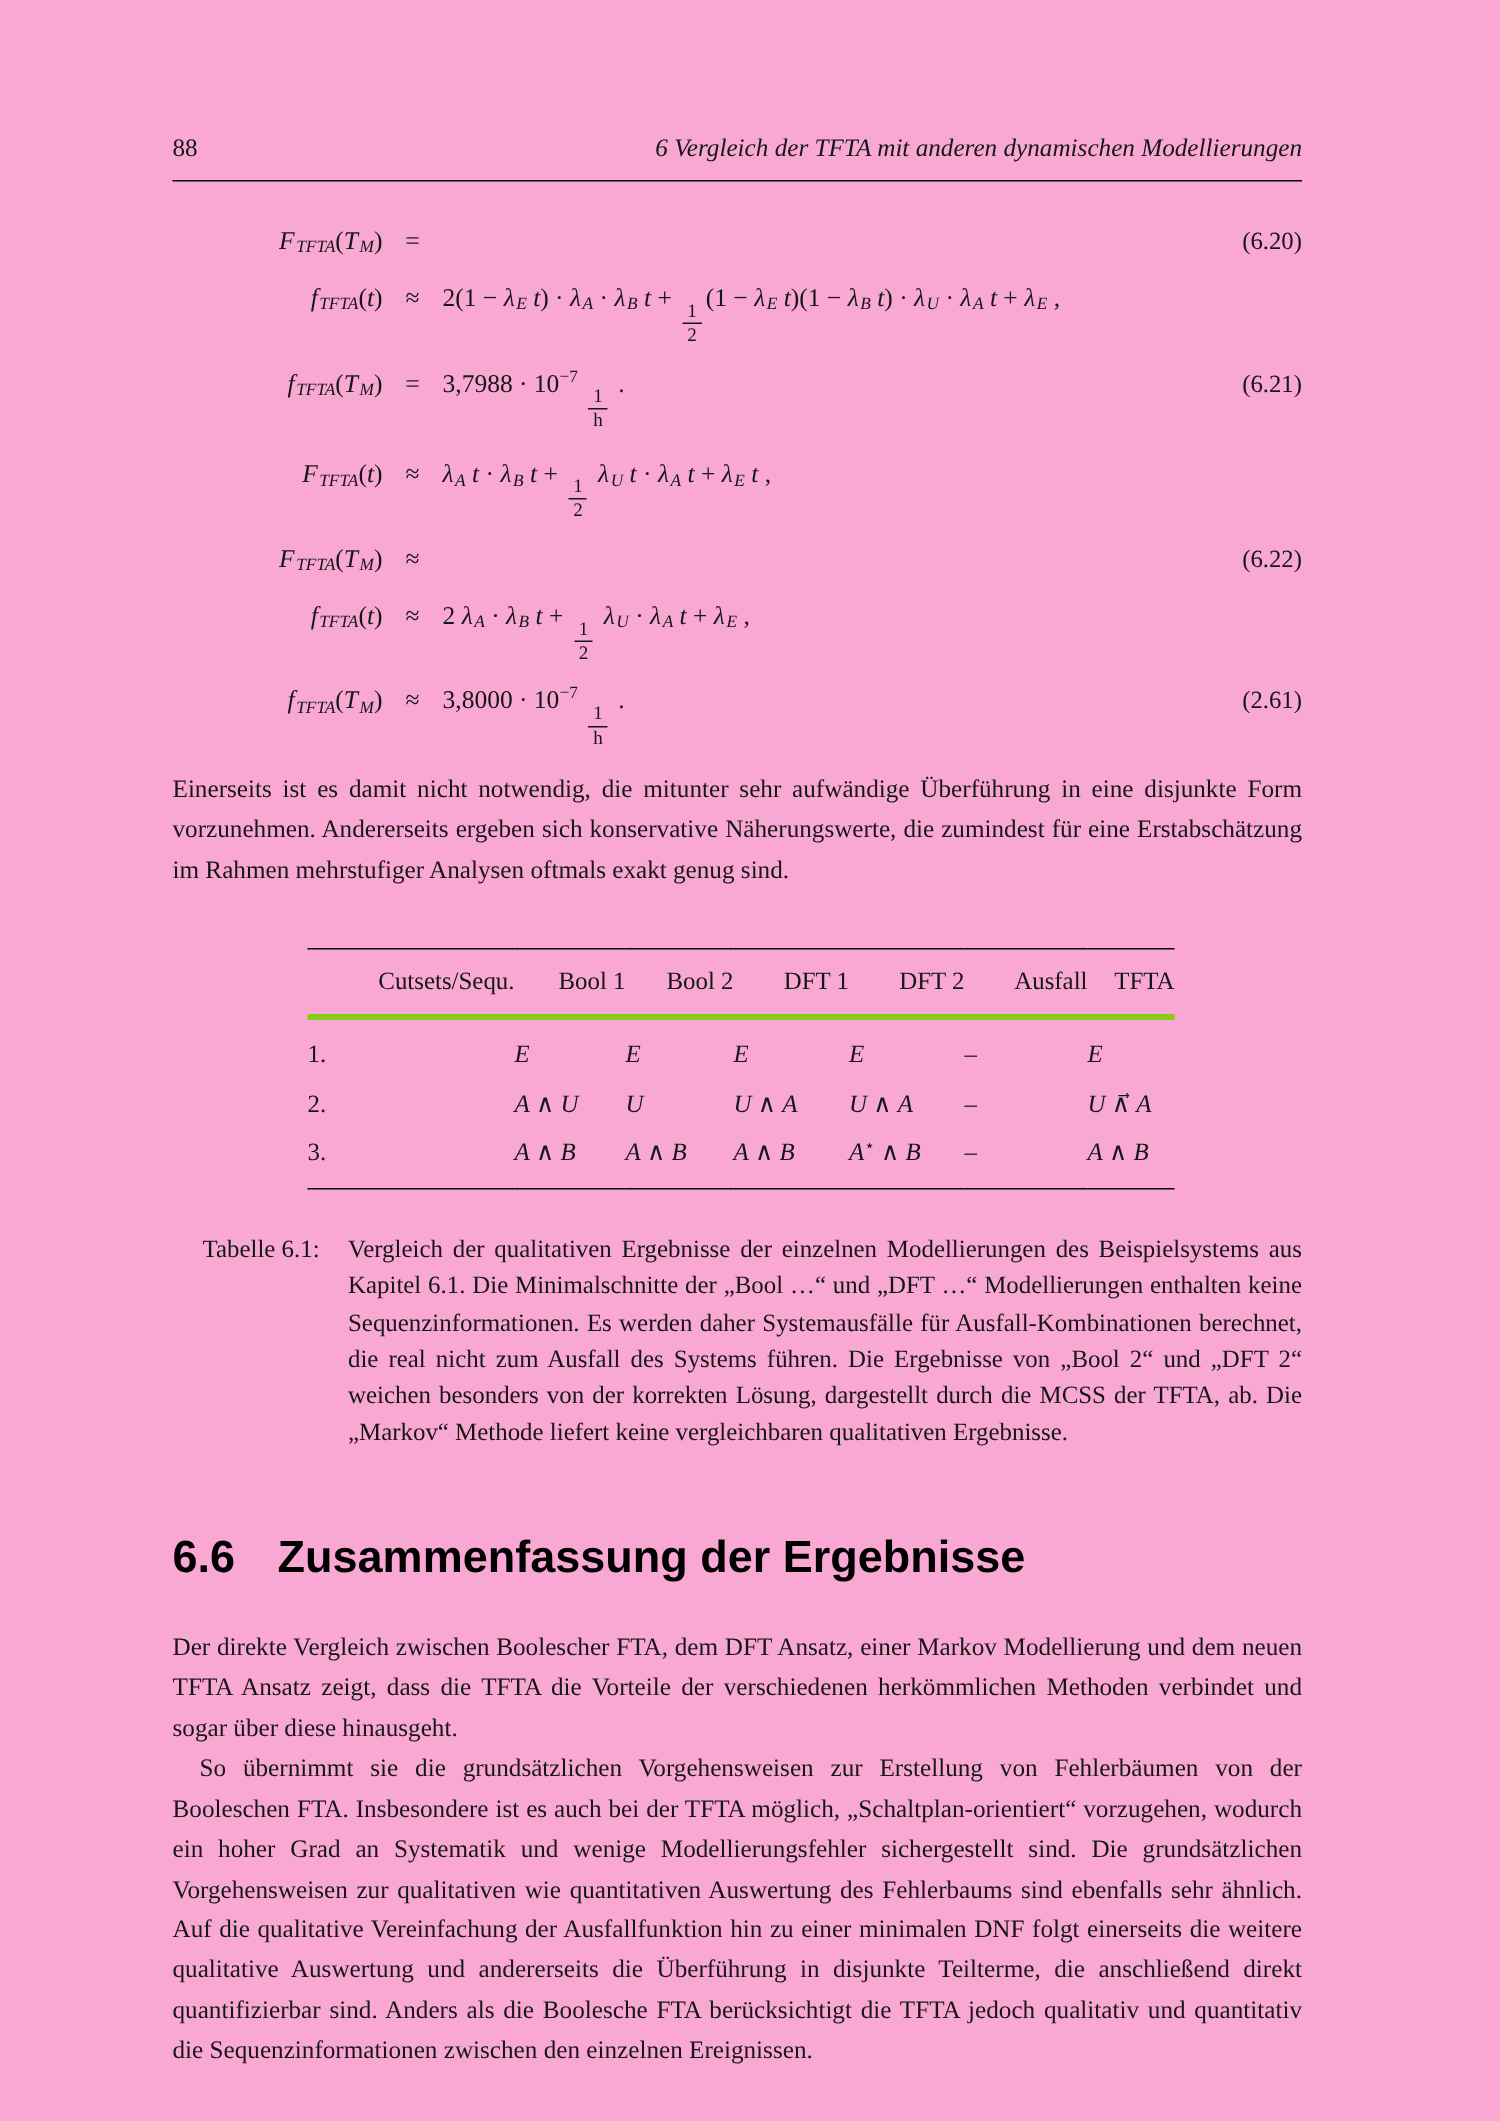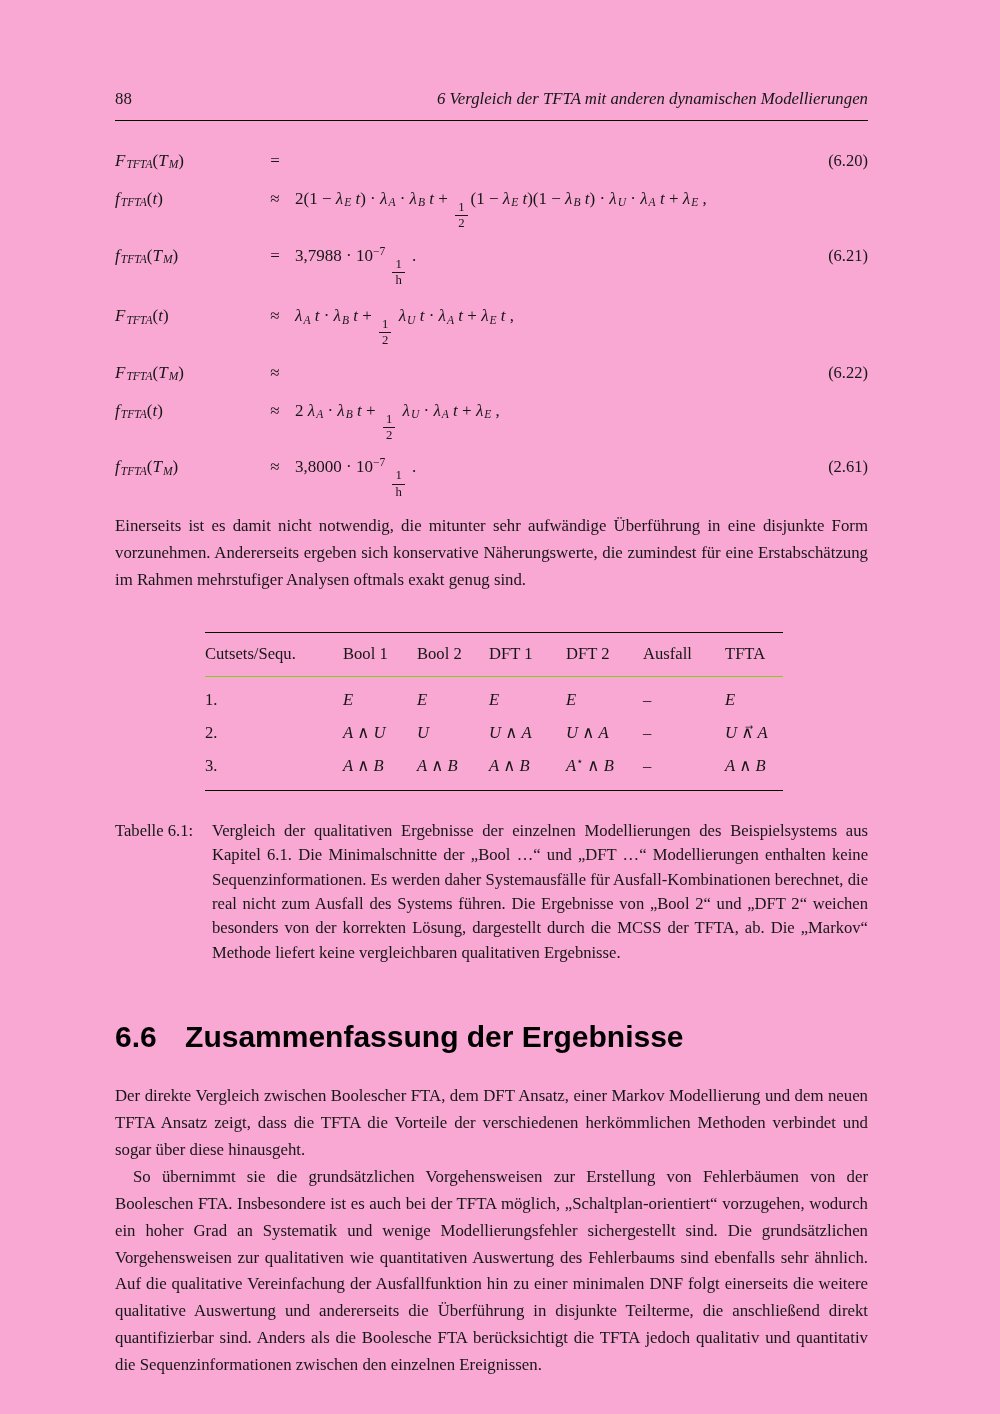--- a/index.html
+++ b/index.html
@@ -18,21 +18,21 @@
   }
   .header-title { font-style:italic; }
 
   
   .eqblock { font-size:17px; margin:26px 0 10px; }
   .eqblock2 { margin-top:14px; }
   .eqline {
     display:grid; grid-template-columns:140px 40px 1fr auto;
     align-items:baseline; margin:10px 0;
   }
-  .eq-lhs { text-align:left; white-space:nowrap; }
+  .eq-lhs { text-align:right; white-space:nowrap; }
   .eq-rel { text-align:center; }
   .eq-rhs { white-space:nowrap; }
   .eq-num { text-align:right; font-size:16.5px; }
 
   .m-i  { font-style:italic; }
   .m-sub { font-style:italic; font-size:0.68em; vertical-align:-0.22em; margin-left:1px; }
   .m-sup { font-size:0.68em; vertical-align:0.55em; }
   .frac {
     display:inline-flex; flex-direction:column; align-items:center;
     vertical-align:-0.55em; font-size:0.75em; line-height:1.2;
@@ -45,36 +45,36 @@
   .p-after-eq { margin:13px 0 0; text-align:justify; hyphens:auto; }
   .p-sec { margin:0; text-align:justify; hyphens:auto; }
   .p-sec-indent { margin:0; text-align:justify; text-indent:18px; hyphens:auto; }
 
   
   .results-table {
     border-collapse:collapse; margin:38px 0 0 90px; font-size:16.6px;
     border-top:1.5px solid #000; border-bottom:1.5px solid #000;
   }
   .results-table th {
-    font-weight:normal; text-align:left;
-    border-bottom:1px solid #84cc16; padding:8px 0 9px;
+    font-weight:normal; text-align:right;
+    border-bottom:4px solid #84cc16; padding:8px 0 9px;
   }
   .results-table td { padding:3px 0; text-align:left; }
   .results-table tbody tr:first-child td { padding-top:10px; }
   .results-table tbody tr:last-child td { padding-bottom:10px; }
   .results-table th:nth-child(1), .results-table td:nth-child(1) { width:138px; }
   .results-table th:nth-child(2), .results-table td:nth-child(2) { width:74px; }
   .results-table th:nth-child(3), .results-table td:nth-child(3) { width:72px; }
   .results-table th:nth-child(4), .results-table td:nth-child(4) { width:77px; }
   .results-table th:nth-child(5), .results-table td:nth-child(5) { width:77px; }
   .results-table th:nth-child(6), .results-table td:nth-child(6) { width:82px; }
   .results-table th:nth-child(7), .results-table td:nth-child(7) { width:58px; }
 
   
-  .caption { display:flex; margin-top:28px; line-height:1.47; font-size:16.6px; }
+  .caption { display:flex; margin-top:28px; line-height:1.47; font-size:16.6px;margin-left:20px; }
   .caption-label { flex:0 0 97px; }
   .caption-text { flex:1; text-align:justify; hyphens:auto; }
 
   
   .section-heading {
     font-family:"Liberation Sans","DejaVu Sans",sans-serif;
     font-size:30px; font-weight:bold; color:#000;
     margin:48px 0 22px;
   }
   .sec-num { margin-right:20px; }

